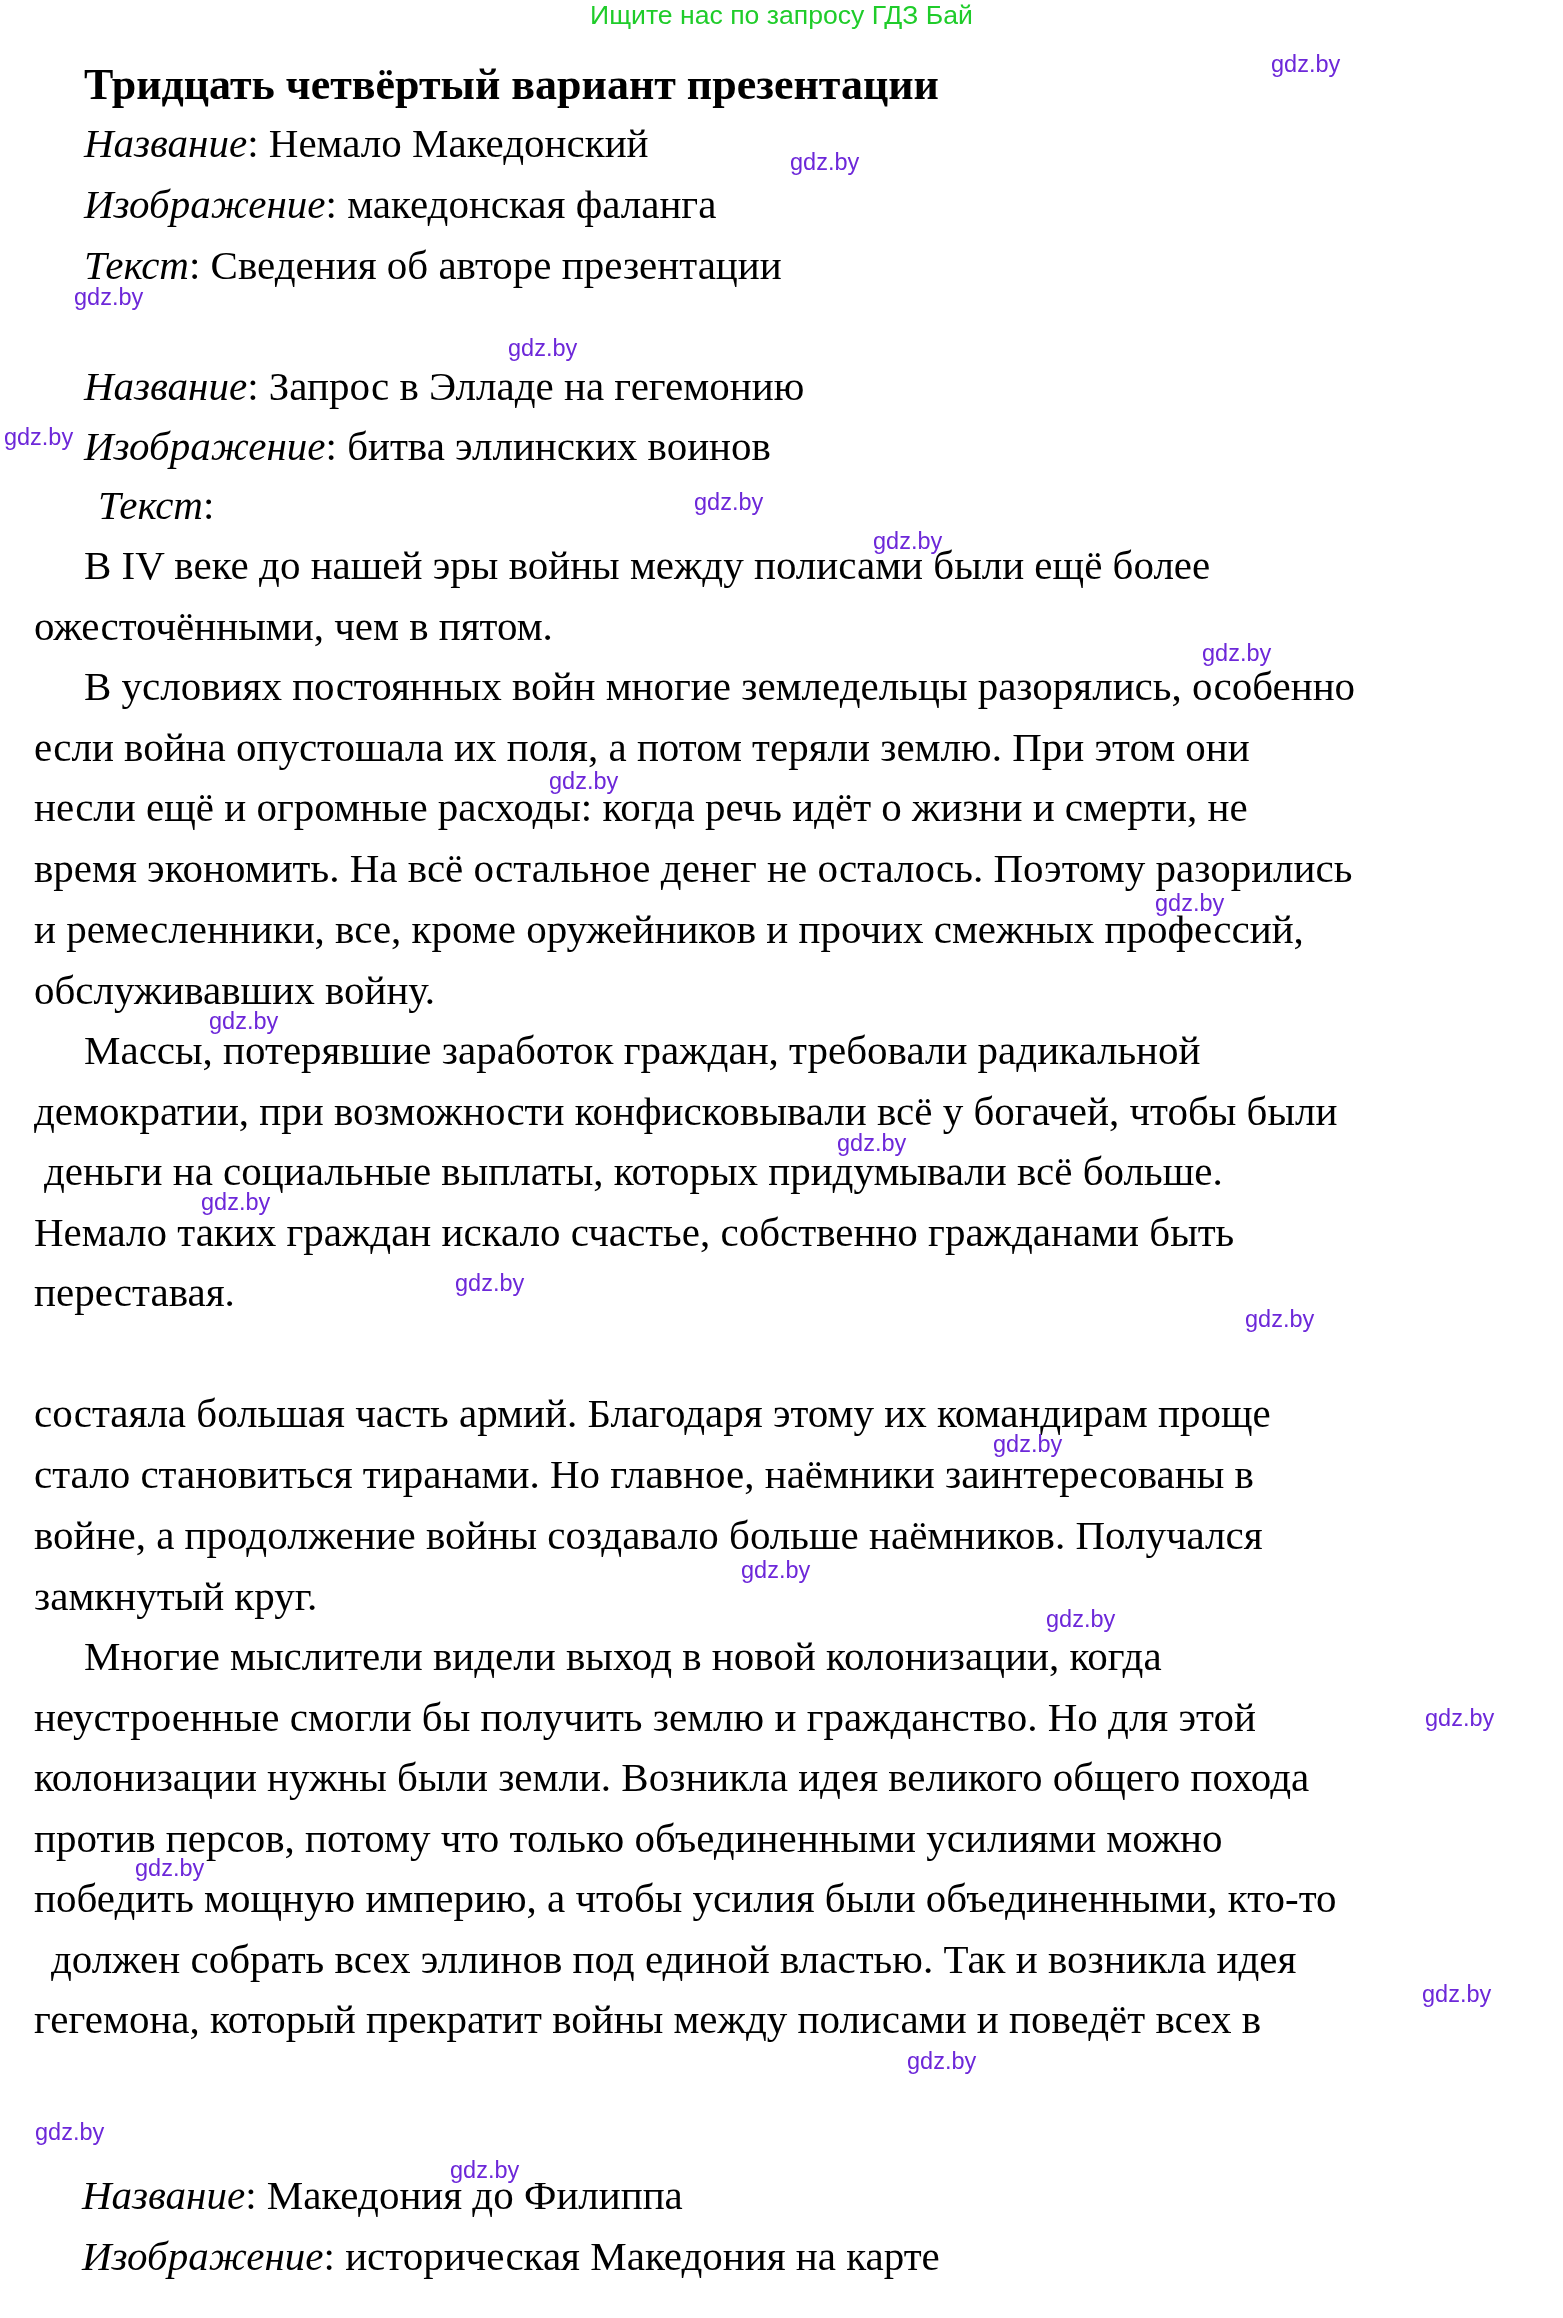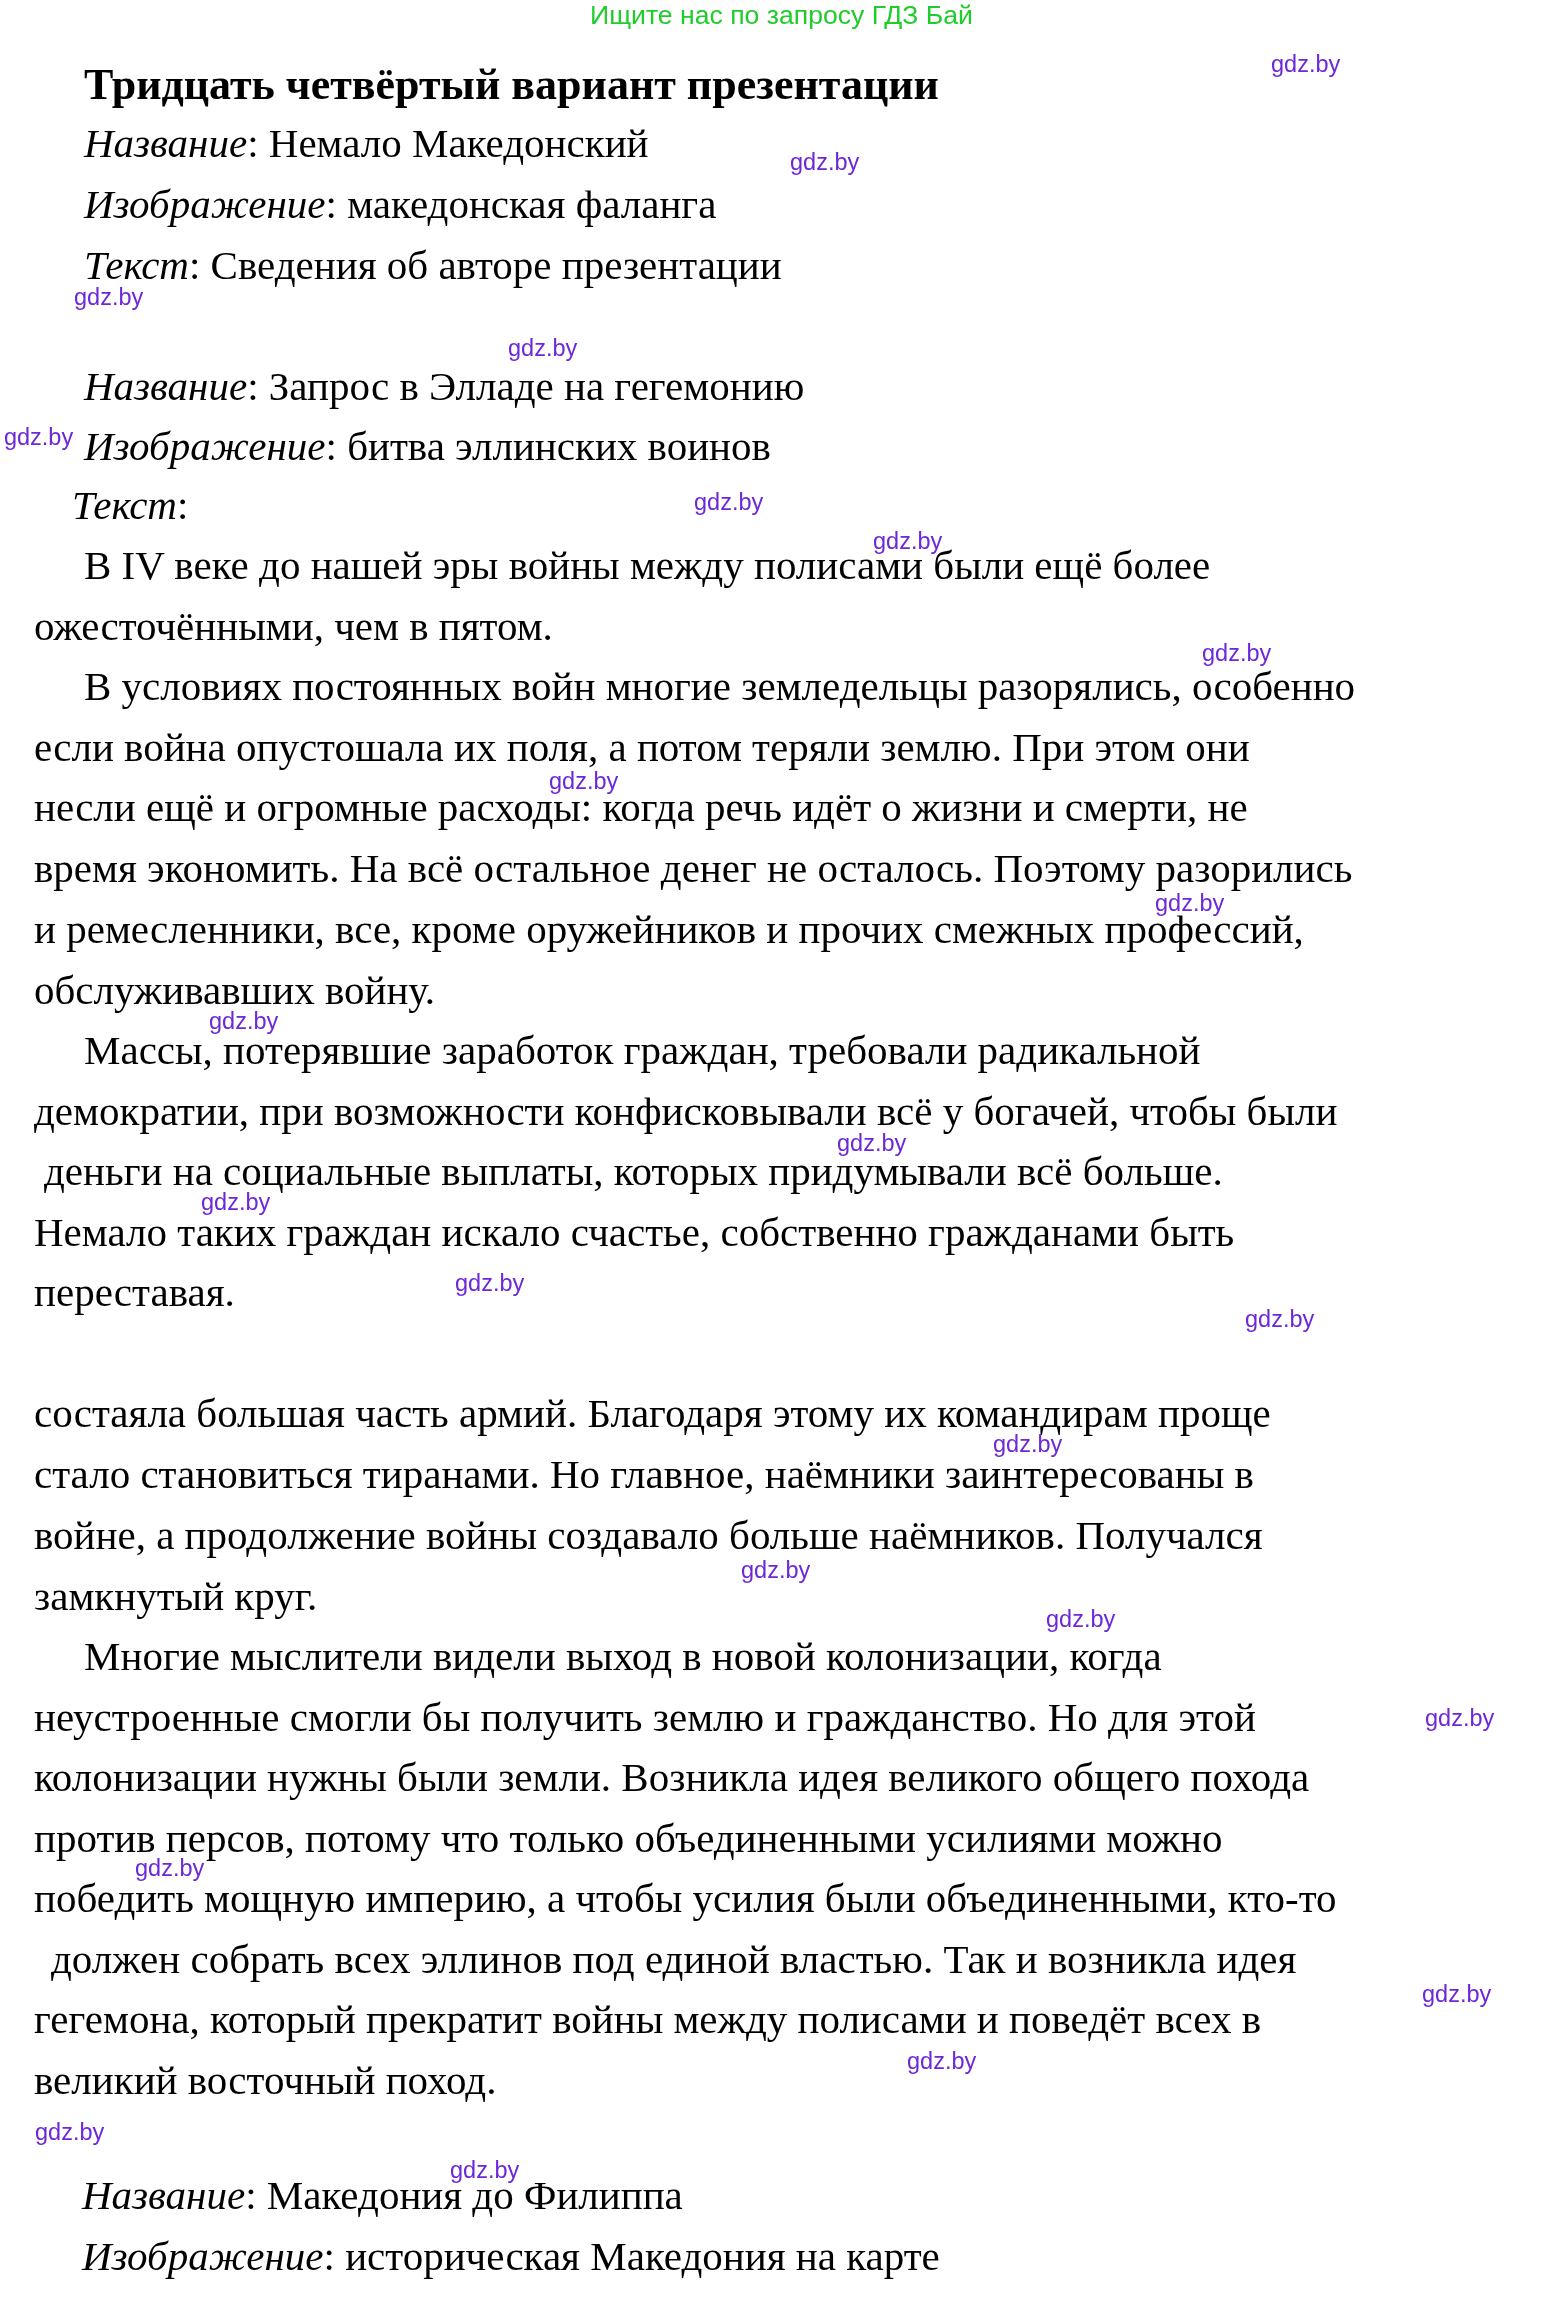--- a/index.html
+++ b/index.html
@@ -48,21 +48,21 @@
   <div class="line" style="left:84px; top:242px;">
     <span class="label">Текст</span><span>: Сведения об авторе презентации</span>
   </div>
 
   <div class="line" style="left:84px; top:363px;">
     <span class="label">Название</span><span>: Запрос в Элладе на гегемонию</span>
   </div>
   <div class="line" style="left:84px; top:423px;">
     <span class="label">Изображение</span><span>: битва эллинских воинов</span>
   </div>
-  <div class="line" style="left:72px; top:482px;text-align:right;">
+  <div class="line" style="left:98px; top:482px;text-align:right;">
     <span class="label">Текст</span><span>:</span>
   </div>
 
   <div class="line" style="left:84px; top:542px;">В IV веке до нашей эры войны между полисами были ещё более</div>
   <div class="line" style="left:34px; top:603px;">ожесточёнными, чем в пятом.</div>
   <div class="line" style="left:84px; top:663px;">В условиях постоянных войн многие земледельцы разорялись, особенно</div>
   <div class="line" style="left:34px; top:724px;">если война опустошала их поля, а потом теряли землю. При этом они</div>
   <div class="line" style="left:34px; top:784px;">несли ещё и огромные расходы: когда речь идёт о жизни и смерти, не</div>
   <div class="line" style="left:34px; top:845px;">время экономить. На всё остальное денег не осталось. Поэтому разорились</div>
   <div class="line" style="left:34px; top:906px;">и ремесленники, все, кроме оружейников и прочих смежных профессий,</div>
@@ -76,21 +76,20 @@
   <div class="line" style="left:34px; top:1451px;">стало становиться тиранами. Но главное, наёмники заинтересованы в</div>
   <div class="line" style="left:34px; top:1512px;">войне, а продолжение войны создавало больше наёмников. Получался</div>
   <div class="line" style="left:34px; top:1573px;">замкнутый круг.</div>
   <div class="line" style="left:84px; top:1633px;">Многие мыслители видели выход в новой колонизации, когда</div>
   <div class="line" style="left:34px; top:1694px;">неустроенные смогли бы получить землю и гражданство. Но для этой</div>
   <div class="line" style="left:34px; top:1754px;">колонизации нужны были земли. Возникла идея великого общего похода</div>
   <div class="line" style="left:34px; top:1815px;">против персов, потому что только объединенными усилиями можно</div>
   <div class="line" style="left:34px; top:1875px;">победить мощную империю, а чтобы усилия были объединенными, кто-то</div>
   <div class="line" style="left:34px; top:1936px;margin-left:17px;">должен собрать всех эллинов под единой властью. Так и возникла идея</div>
   <div class="line" style="left:34px; top:1996px;">гегемона, который прекратит войны между полисами и поведёт всех в</div>
-  <div class="line" style="left:34px; top:2057px;">великий восточный поход.</div>
 
   <div class="line" style="left:82px; top:2172px;">
     <span class="label">Название</span><span>: Македония до Филиппа</span>
   </div>
   <div class="line" style="left:82px; top:2233px;">
     <span class="label">Изображение</span><span>: историческая Македония на карте</span>
   </div>
 
   <div class="wm" style="left:1271px; top:53px;">gdz.by</div>
   <div class="wm" style="left:790px; top:151px;">gdz.by</div>

